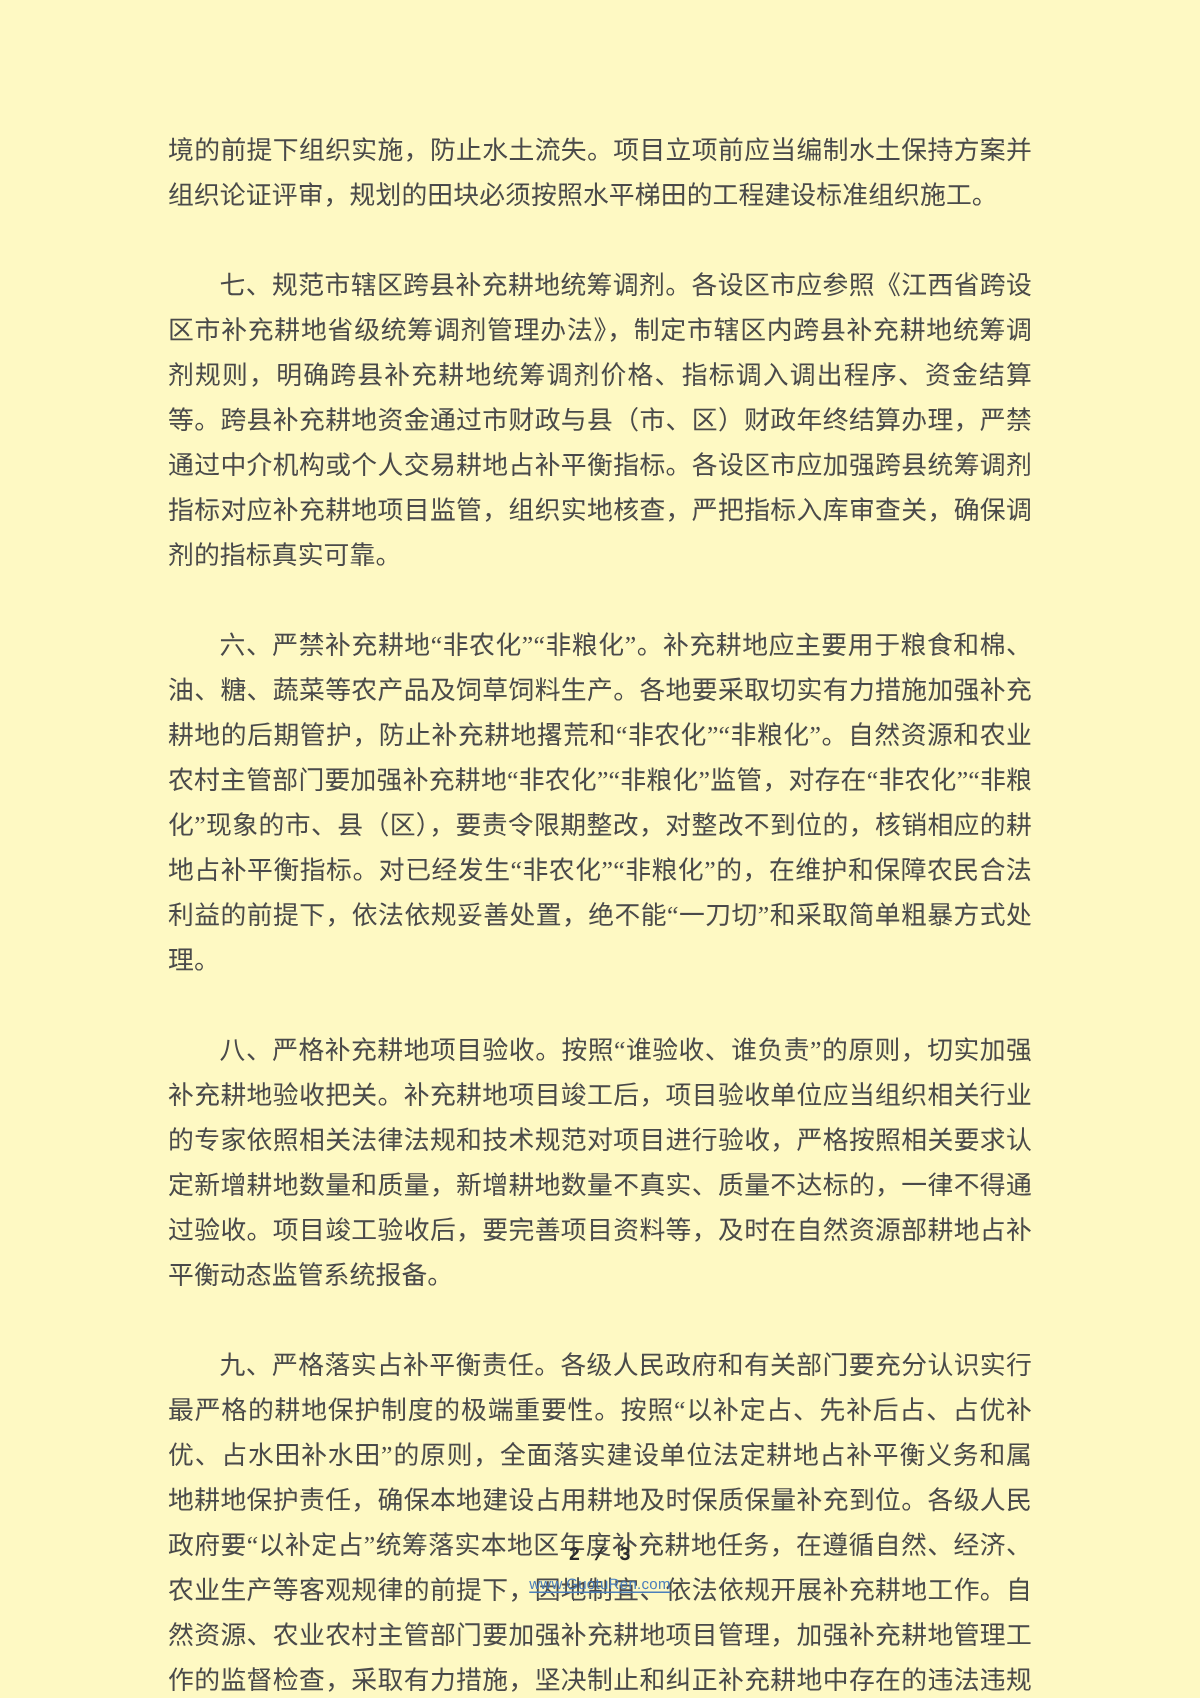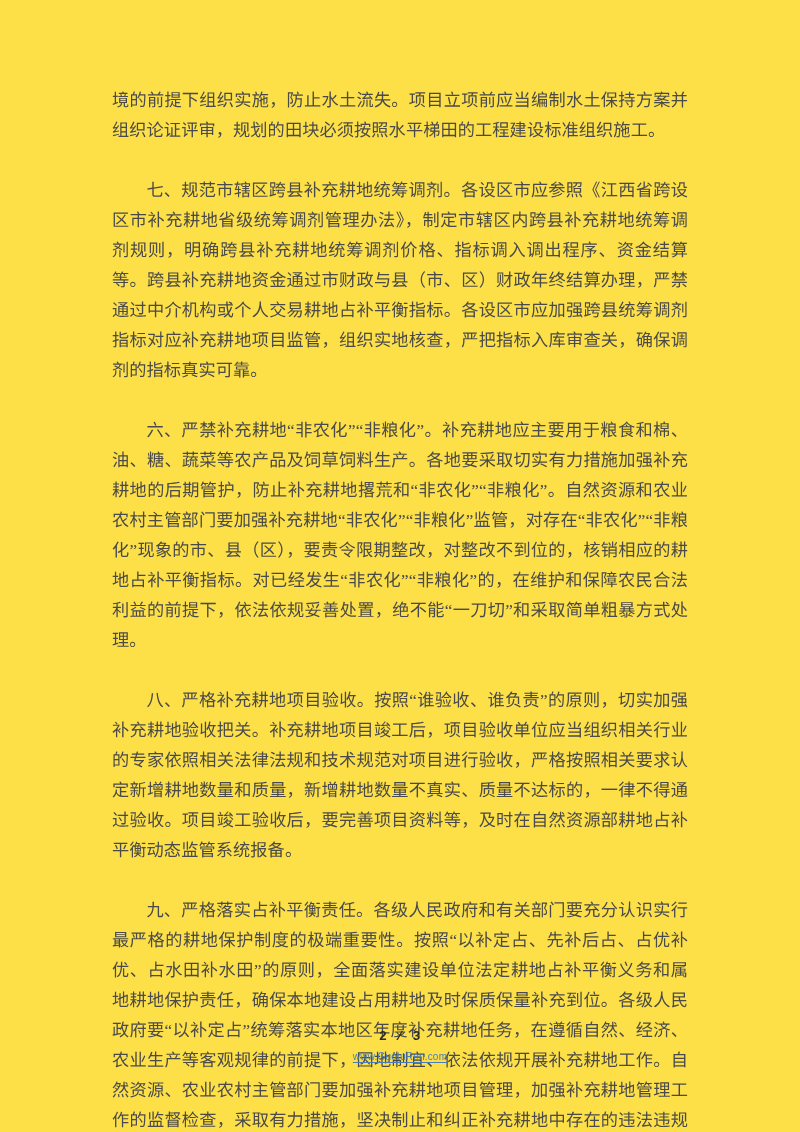--- a/index.html
+++ b/index.html
@@ -12,21 +12,21 @@
     height: 1132px;
     background: #ffffff;
     font-family: "Liberation Serif", "DejaVu Serif", serif;
     overflow: hidden;
   }
 
   .page {
     position: relative;
     width: 800px;
     height: 1132px;
-    background: #fde047;
+    background: #fef9c3;
     box-sizing: border-box;
   }
 
   .doc-body {
     position: absolute;
     left: 112px;
     top: 86px;
     width: 576px;
   }
 

